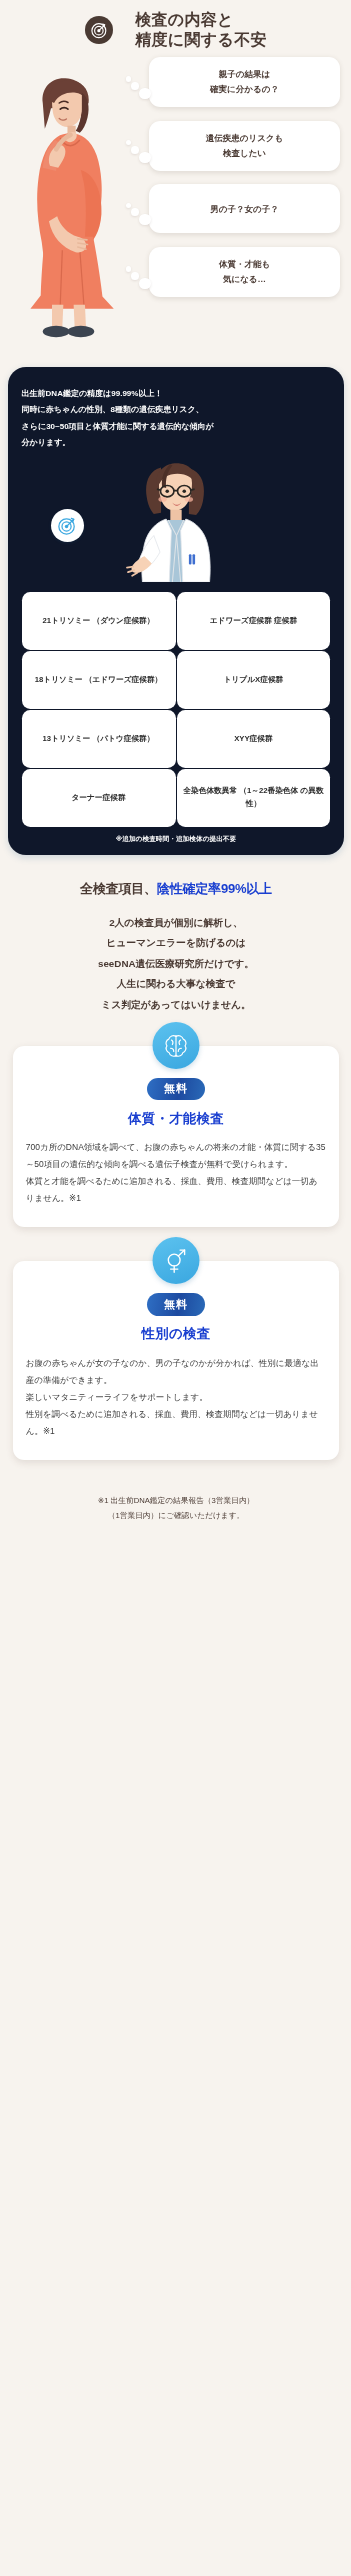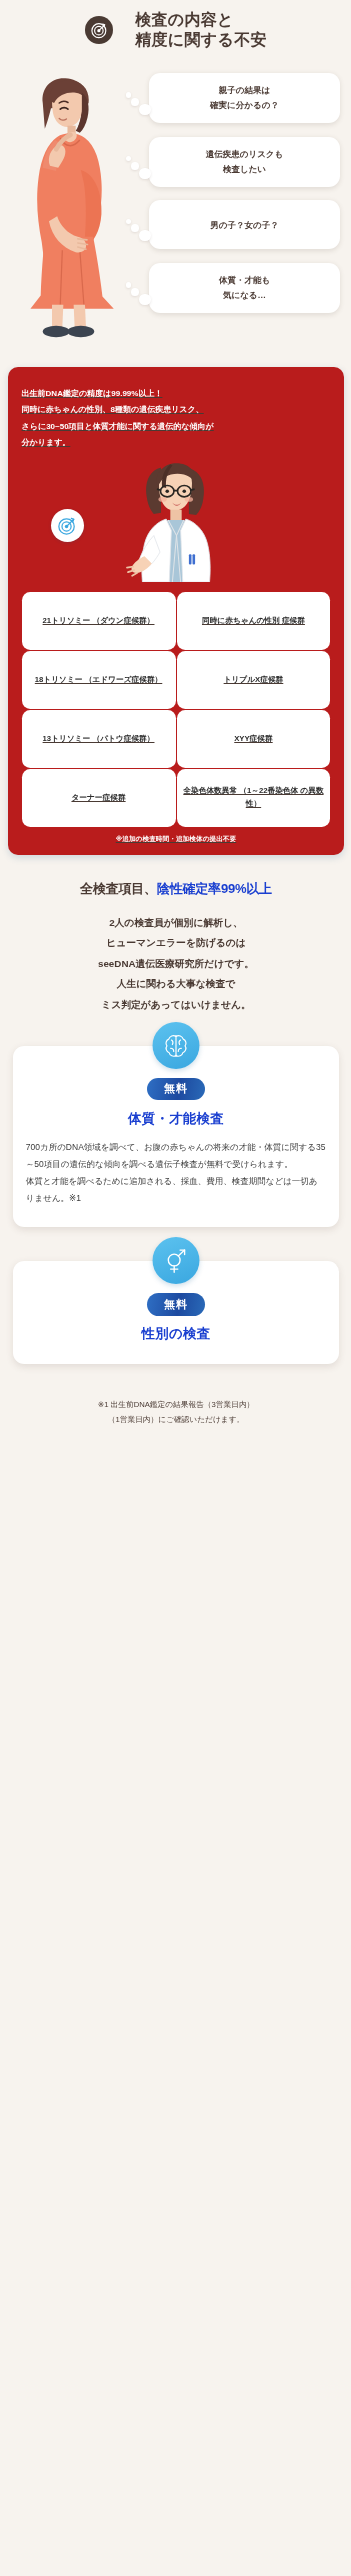--- a/index.html
+++ b/index.html
@@ -33,21 +33,21 @@
   .header-title span{display:block;}
 
   
   .hero{
     position:relative;width:352px;height:301px;
   }
   .woman{
     position:absolute;left:19.6px;top:10.3px;width:98px;height:283px;
   }
   .bubbles{
-    position:absolute;left:149px;top:16px;width:191px;
+    position:absolute;left:149px;top:0;width:191px;
   }
   .bubble{
     position:relative;
     background:#ffffff;
     border-radius:11.3px;
     box-shadow:0 1.5px 5.2px rgba(80,60,50,.13);
     padding:10.3px 8.2px;
     margin-bottom:13.4px;
     text-align:center;
     font-size:8.5px;font-weight:bold;line-height:1.75;
@@ -64,26 +64,25 @@
     box-shadow:0 1px 2.6px rgba(80,60,50,.12);
   }
   .d1{width:11.3px;height:11.3px;left:14.4px;bottom:1px;}
   .d2{width:7.7px;height:7.7px;left:6.2px;bottom:10.3px;}
   .d3{width:5.2px;height:5.2px;left:0.5px;bottom:18.5px;}
 
   
   .blue-panel{
     position:relative;
     margin:9.3px 8.2px 0 8.2px;
-    background:#b91c1c;
-    border-radius:10px;
+    background:#0f172a;
+    border-radius:18px;
     padding:18.5px 13.4px 11.3px 13.4px;
     box-shadow:0 2.1px 7.2px rgba(60,110,150,.2);
     overflow:hidden;
-    text-decoration:underline;
   }
   .blue-lead{
     color:#ffffff;font-size:8px;font-weight:bold;line-height:2.05;
     position:relative;z-index:3;
   }
   .doctor-wrap{
     position:relative;height:129px;margin-top:2.1px;
   }
   .doctor{
     position:absolute;left:50%;transform:translateX(-50%);
@@ -352,21 +351,21 @@
 
       <rect x="150" y="196" width="5" height="20" rx="2" fill="#3f6fd0"></rect>
       <rect x="157" y="196" width="5" height="20" rx="2" fill="#3f6fd0"></rect>
     </svg>
   </div>
 
 
   <div class="nipt-grid">
     <div class="nipt-cell">21トリソミー
 （ダウン症候群）</div>
-    <div class="nipt-cell">同時に赤ちゃんの性別
+    <div class="nipt-cell">エドワーズ症候群
 症候群</div>
     <div class="nipt-cell">18トリソミー
 （エドワーズ症候群）</div>
     <div class="nipt-cell">トリプルX症候群</div>
     <div class="nipt-cell">13トリソミー
 （パトウ症候群）</div>
     <div class="nipt-cell">XYY症候群</div>
     <div class="nipt-cell">ターナー症候群</div>
     <div class="nipt-cell">全染色体数異常
 （1～22番染色体
@@ -416,20 +415,23 @@
         <circle cx="28" cy="31" r="13"></circle>
         <path d="M37 22 L51 9"></path>
         <path d="M41 9 L51 9 L51 19"></path>
         <path d="M28 44 L28 58"></path>
         <path d="M20 51 L36 51"></path>
       </svg>
     </div>
     <div class="card">
       <span class="free-badge">無料</span>
       <div class="card-title">性別の検査</div>
+      <div class="card-text" style="white-space:pre-line;">お腹の赤ちゃんが女の子なのか、男の子なのかが分かれば、性別に最適な出産の準備ができます。
+楽しいマタニティーライフをサポートします。
+性別を調べるために追加される、採血、費用、検査期間などは一切ありません。※1</div>
     </div>
   </div>
 
 </div>
 
 <div class="footnote">
   <div>※1 出生前DNA鑑定の結果報告（3営業日内）</div>
   <div>（1営業日内）にご確認いただけます。</div>
 </div>
 

